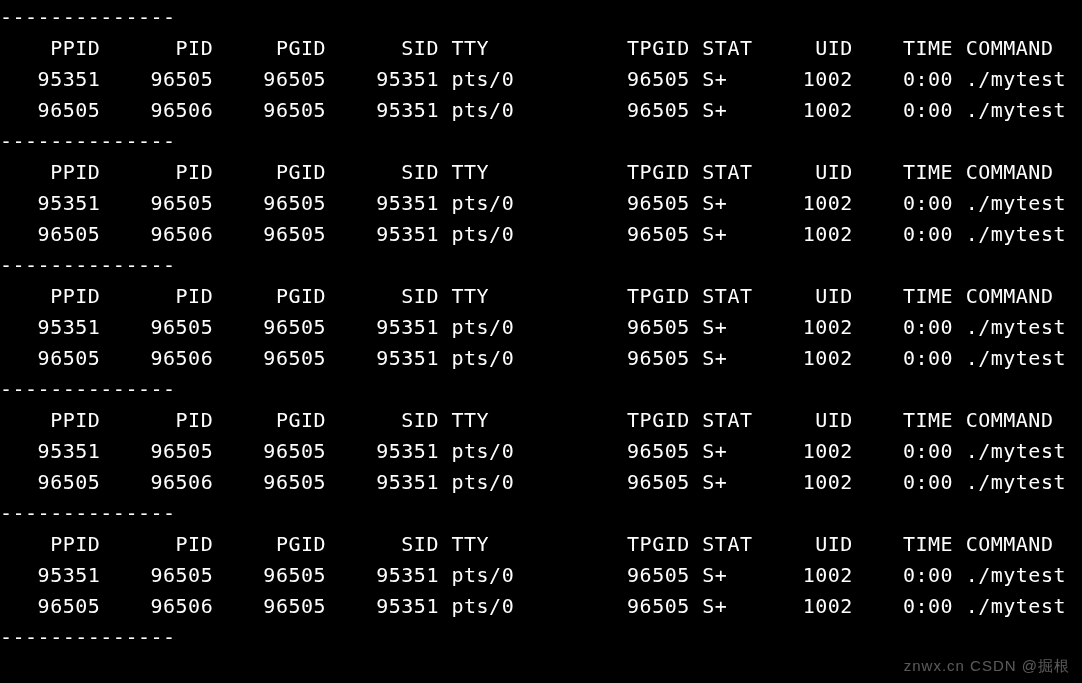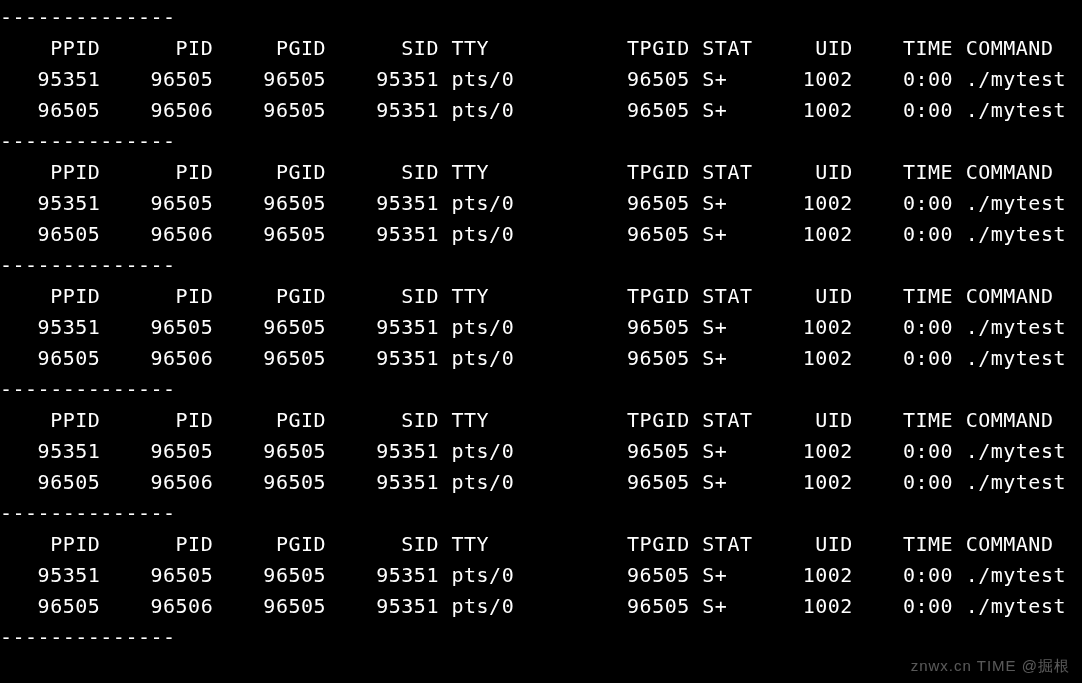--- a/index.html
+++ b/index.html
@@ -50,13 +50,13 @@
 </span><span>--------------
 </span><span>    PPID      PID     PGID      SID TTY           TPGID STAT     UID    TIME COMMAND  
 </span><span>   95351    96505    96505    95351 pts/0         96505 S+      1002    0:00 ./mytest 
 </span><span>   96505    96506    96505    95351 pts/0         96505 S+      1002    0:00 ./mytest 
 </span><span>--------------
 </span><span>    PPID      PID     PGID      SID TTY           TPGID STAT     UID    TIME COMMAND  
 </span><span>   95351    96505    96505    95351 pts/0         96505 S+      1002    0:00 ./mytest 
 </span><span>   96505    96506    96505    95351 pts/0         96505 S+      1002    0:00 ./mytest 
 </span><span>--------------
 </span></pre>
-<div class="watermark">znwx.cn   TIME @掘根</div>
+<div class="watermark">znwx.cn   CSDN @掘根</div>
 
 </body></html>

